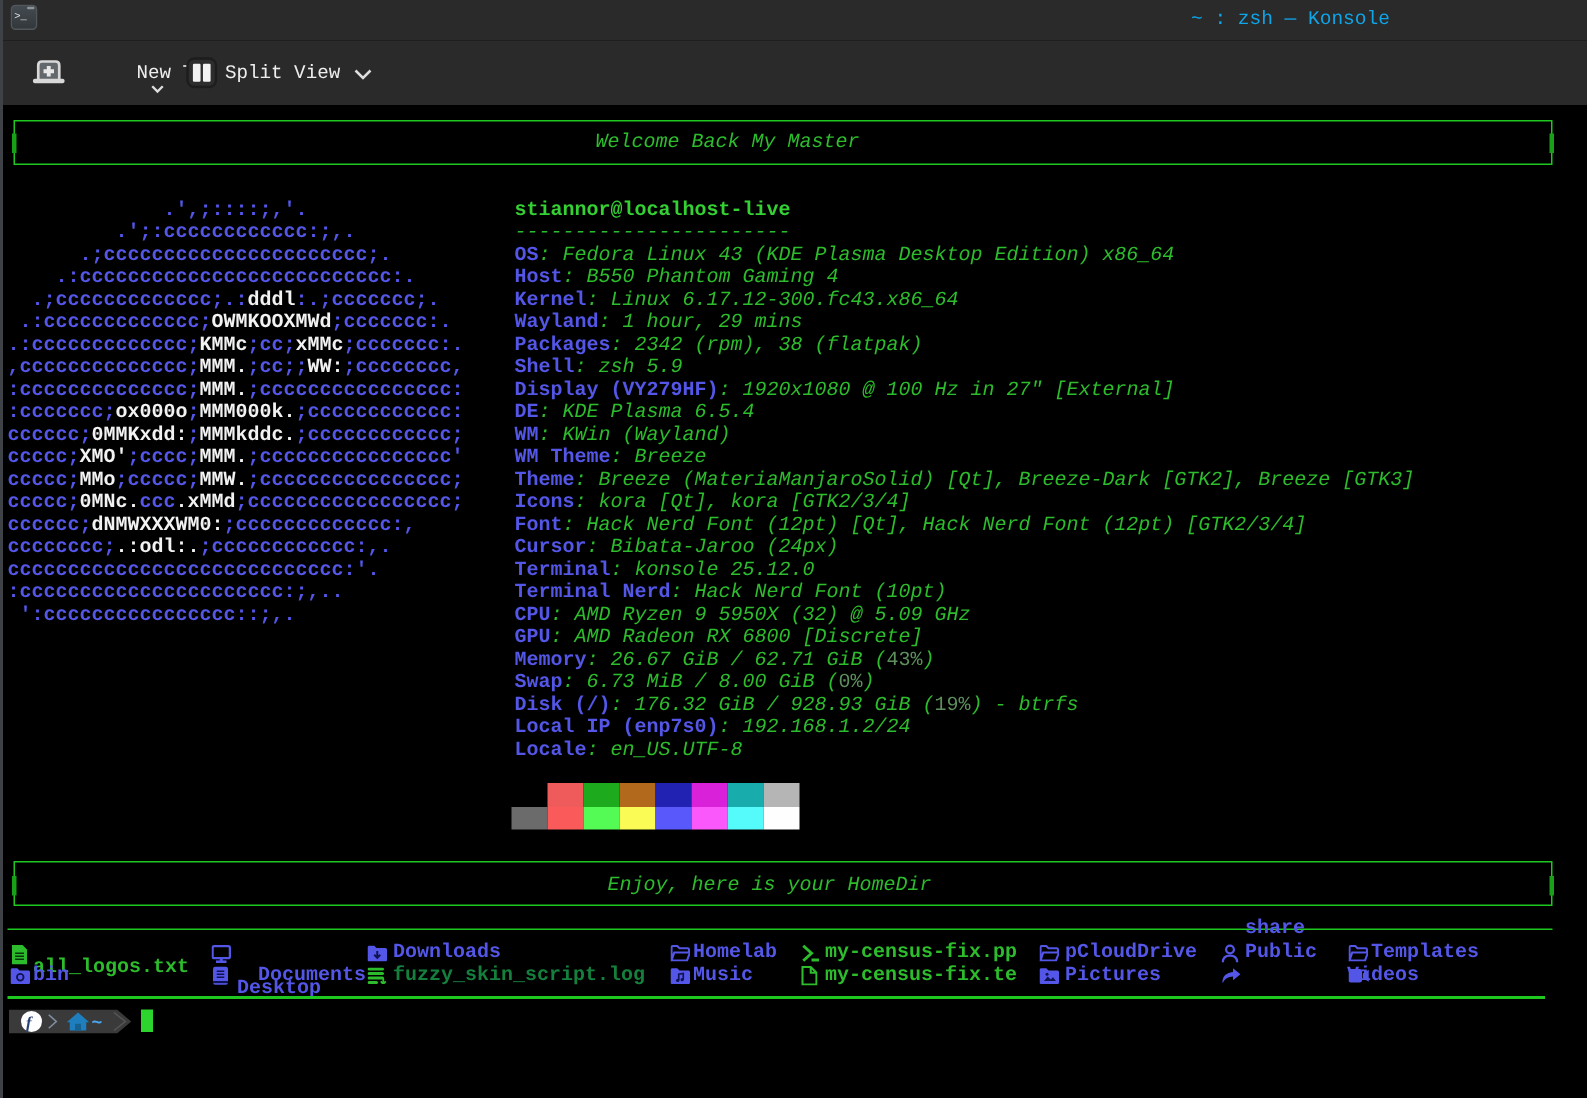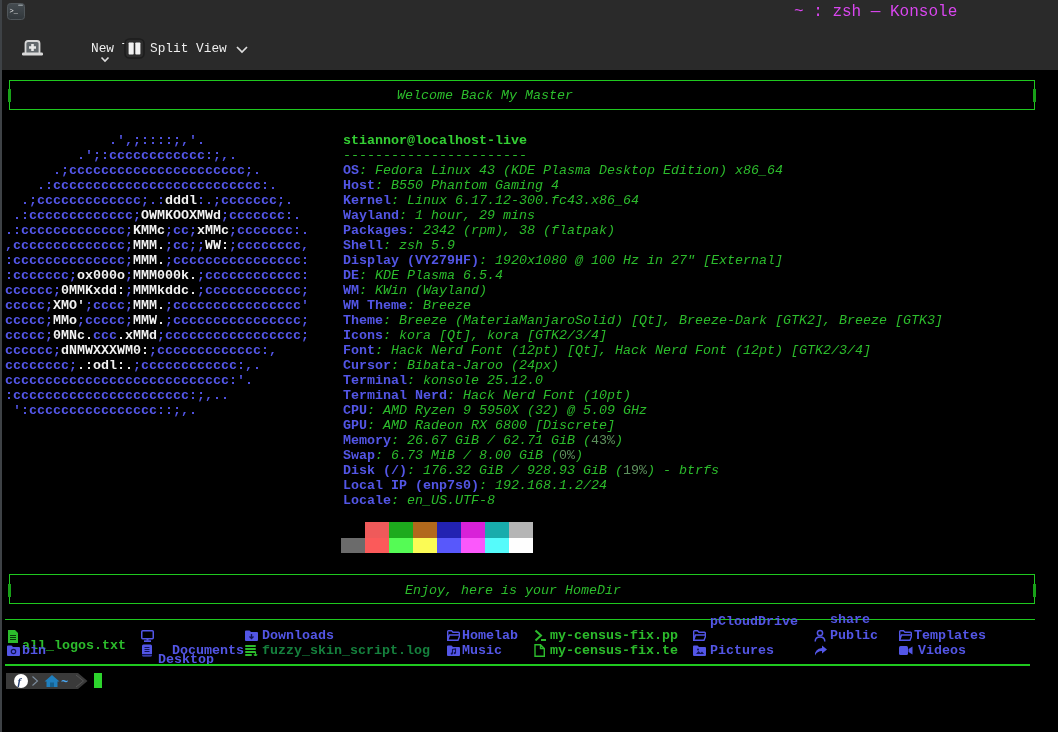--- a/index.html
+++ b/index.html
@@ -30,21 +30,21 @@
       <linearGradient id="ag" x1="0" y1="0" x2="0" y2="1">
     <stop offset="0" stop-color="#454c51"></stop>
         <stop offset="1" stop-color="#31373b"></stop>
   </linearGradient>
     </defs>
   <rect x="0.5" y="0.5" width="17" height="16" rx="3" fill="url(#ag)" stroke="#50565a" stroke-width="1"></rect>
   <rect x="11" y="1.5" width="5" height="1.6" rx="0.8" fill="#8d9599"></rect>
   <text x="2.5" y="9.5" font-size="7" fill="#e8e8e8" font-family="Liberation Mono,monospace">&gt;_</text>
 </svg>
 
-<div class="abs" style="left:794px;top:5px;color:#d946ef;font-size:16px;line-height:15px;">~ : zsh — Konsole</div>
+<div class="abs" style="left:794px;top:5px;color:#0ea5e9;font-size:13px;line-height:15px;">~ : zsh — Konsole</div>
 
 <svg class="abs" style="left:21px;top:39px;" width="23" height="18" viewBox="0 0 23 18">
   <path d="M4.5 14 L4.5 4.5 Q4.5 2 7 2 L16 2 Q18.5 2 18.5 4.5 L18.5 14" fill="#62686c" stroke="#d8d8d8" stroke-width="1.8"></path>
   <rect x="1" y="13.5" width="21" height="3" rx="1.2" fill="#d8d8d8"></rect>
   <path d="M11.5 5 L11.5 12 M8 8.5 L15 8.5" stroke="#e8e8e8" stroke-width="2.6"></path>
 </svg>
 <div class="abs" style="left:46px;top:41px;color:#eeeeee;font-size:12.8px;line-height:15px;margin-left:45px;">New Tab</div>
 <svg class="abs" style="left:100px;top:56px;" width="10" height="7" viewBox="0 0 10 7">
   <path d="M1.5 1.5 L5 5 L8.5 1.5" fill="none" stroke="#dddddd" stroke-width="1.6"></path>
 </svg>
@@ -159,21 +159,21 @@
 
 <svg class="abs" style="left:534px;top:629px;" width="12" height="13" viewBox="0 0 12 13">
   <path d="M1.5 1.5 L7 6.5 L1.5 11.5" fill="none" stroke="#2cbc2c" stroke-width="2"></path>
   <rect x="7" y="10" width="5" height="2" fill="#2cbc2c"></rect>
 </svg>
 <div class="abs grb" style="left:550px;top:628px;font-size:13.333px;line-height:15px;color:#2cbc2c;">my-census-fix.pp</div>
 
 <svg class="abs" style="left:693px;top:630px;" width="13" height="11" viewBox="0 0 13 11">
   <path d="M0.7 10.3 V1.5 Q0.7 0.7 1.5 0.7 L4.5 0.7 L6 2.2 L11.5 2.2 Q12.3 2.2 12.3 3 V4.5 M0.7 10.3 L2.5 5 H13 L11 10.3 Z" fill="none" stroke="#5356e6" stroke-width="1.4"></path>
 </svg>
-<div class="abs bl" style="left:710px;top:614px;font-size:13.333px;line-height:15px;font-family:Liberation Mono, monospace;">pCloudDrive</div>
+<div class="abs bl" style="left:710px;top:628px;font-size:13.333px;line-height:15px;font-family:Liberation Mono, monospace;">pCloudDrive</div>
 
 <svg class="abs" style="left:814px;top:629px;" width="12" height="13" viewBox="0 0 12 13">
   <circle cx="6" cy="4" r="2.6" fill="none" stroke="#5356e6" stroke-width="1.5"></circle>
   <path d="M1.2 12.5 Q1.2 8 6 8 Q10.8 8 10.8 12.5" fill="none" stroke="#5356e6" stroke-width="1.5"></path>
 </svg>
 <div class="abs bl" style="left:830px;top:628px;font-size:13.333px;line-height:15px;">Public</div>
 
 <svg class="abs" style="left:899px;top:630px;" width="13" height="11" viewBox="0 0 13 11">
   <path d="M0.7 10.3 V1.5 Q0.7 0.7 1.5 0.7 L4.5 0.7 L6 2.2 L11.5 2.2 Q12.3 2.2 12.3 3 V4.5 M0.7 10.3 L2.5 5 H13 L11 10.3 Z" fill="none" stroke="#5356e6" stroke-width="1.4"></path>
 </svg>
@@ -223,21 +223,21 @@
 
 <svg class="abs" style="left:814px;top:645px;" width="13" height="11" viewBox="0 0 13 11">
   <path d="M8 0.5 L13 4.5 L8 8.5 V6 Q3 6 1 10.5 Q0.5 4 8 3 Z" fill="#5356e6"></path>
 </svg>
 <div class="abs bl" style="left:830px;top:612px;font-size:13.333px;line-height:15px;">share</div>
 
 <svg class="abs" style="left:899px;top:645px;" width="14" height="11" viewBox="0 0 14 11">
   <rect x="0" y="1" width="9" height="9" rx="1.5" fill="#5356e6"></rect>
   <path d="M9.5 4 L13.5 1.5 V9.5 L9.5 7 Z" fill="#5356e6"></path>
 </svg>
-<div class="abs bl" style="left:918px;top:643px;font-size:13.333px;line-height:15px;">Videos</div>
+<div class="abs bl" style="left:898px;top:643px;font-size:13.333px;line-height:15px;">Videos</div>
 
 <div class="abs lin" style="left:5px;top:664px;width:1025px;height:1.5px;"></div>
 
 <svg class="abs" style="left:6px;top:672.5px;" width="84" height="16" viewBox="0 0 84 16">
   <path d="M0 0 L72 0 L81.5 8 L72 16 L0 16 Z" fill="#3a3a3a"></path>
   <path d="M70 2 L77.5 8 L70 14" fill="none" stroke="#565656" stroke-width="1"></path>
   <circle cx="15" cy="8" r="7" fill="#ffffff"></circle>
   <text x="11.4" y="12" font-size="11" font-style="italic" font-weight="bold" font-family="Liberation Serif,serif" fill="#294172">f</text>
   <path d="M26.5 3.5 L31.5 8 L26.5 12.5" fill="none" stroke="#7d8ea0" stroke-width="1.1"></path>
   <path d="M46 2 L53.5 8.5 L51.5 8.5 L51.5 14 L40.5 14 L40.5 8.5 L38.5 8.5 Z" fill="#1f7fbe"></path>

